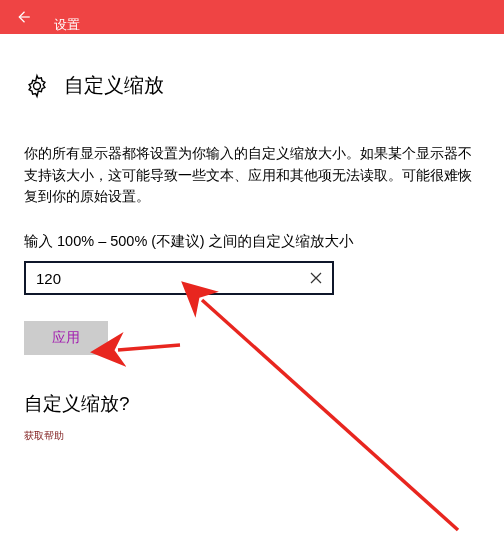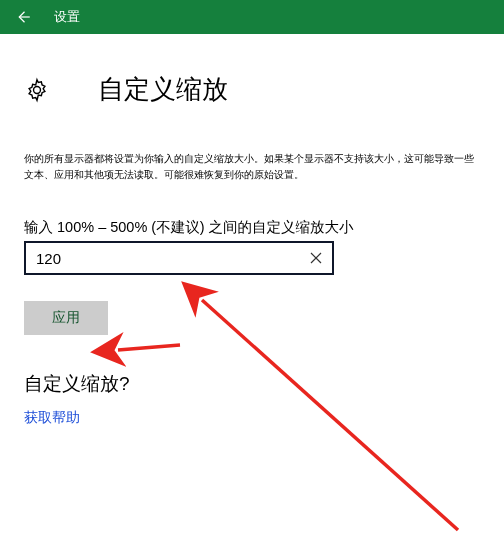--- a/index.html
+++ b/index.html
@@ -5,24 +5,24 @@
   * { box-sizing: border-box; margin: 0; padding: 0; }
   body {
     font-family: "Microsoft YaHei", "Segoe UI", sans-serif;
     background: #ffffff;
     width: 504px;
     height: 539px;
     overflow: hidden;
     position: relative;
   }
   .header {
-    background: #15803d;
+    background: #ef4444;
     height: 34px;
     display: flex;
-    align-items: center;
+    align-items: flex-end;
     color: #fff;
   }
   .back-btn {
     width: 46px;
     height: 34px;
     display: flex;
     align-items: center;
     justify-content: center;
     font-size: 18px;
     cursor: pointer;
@@ -39,35 +39,34 @@
     align-items: center;
     margin-top: 14px;
     margin-bottom: 44px;
   }
   .gear-icon {
     width: 26px;
     height: 26px;
     margin-right: 14px;
   }
   .page-title {
-    font-size: 26px;
+    font-size: 20px;
     font-weight: 400;
     color: #000;
-    margin-left: 34px;
   }
   .description {
-    font-size: 10px;
+    font-size: 14px;
     line-height: 1.55;
     color: #000;
-    margin-bottom: 36px;
+    margin-bottom: 24px;
   }
   .field-label {
     font-size: 14.5px;
     color: #000;
-    margin-bottom: 4px;
+    margin-bottom: 10px;
   }
   .input-wrap {
     position: relative;
     width: 310px;
     height: 34px;
     border: 2px solid #0f172a;
     background: #fff;
     margin-bottom: 26px;
   }
   .input-wrap input {
@@ -91,32 +90,32 @@
     font-size: 15px;
     color: #333;
     cursor: pointer;
   }
   .apply-btn {
     background: #cccccc;
     border: none;
     padding: 8px 28px;
     font-size: 14px;
     cursor: pointer;
-    color: #14532d;
+    color: #a21caf;
     font-family: inherit;
   }
   .help-heading {
     font-size: 19px;
     font-weight: 400;
     margin-top: 36px;
     margin-bottom: 12px;
   }
   .help-link {
-    color: #1d4ed8;
-    font-size: 14px;
+    color: #7f1d1d;
+    font-size: 10px;
     cursor: pointer;
   }
   
   .svg-overlay {
     position: absolute;
     top: 0; left: 0;
     width: 504px;
     height: 539px;
     pointer-events: none;
   }

